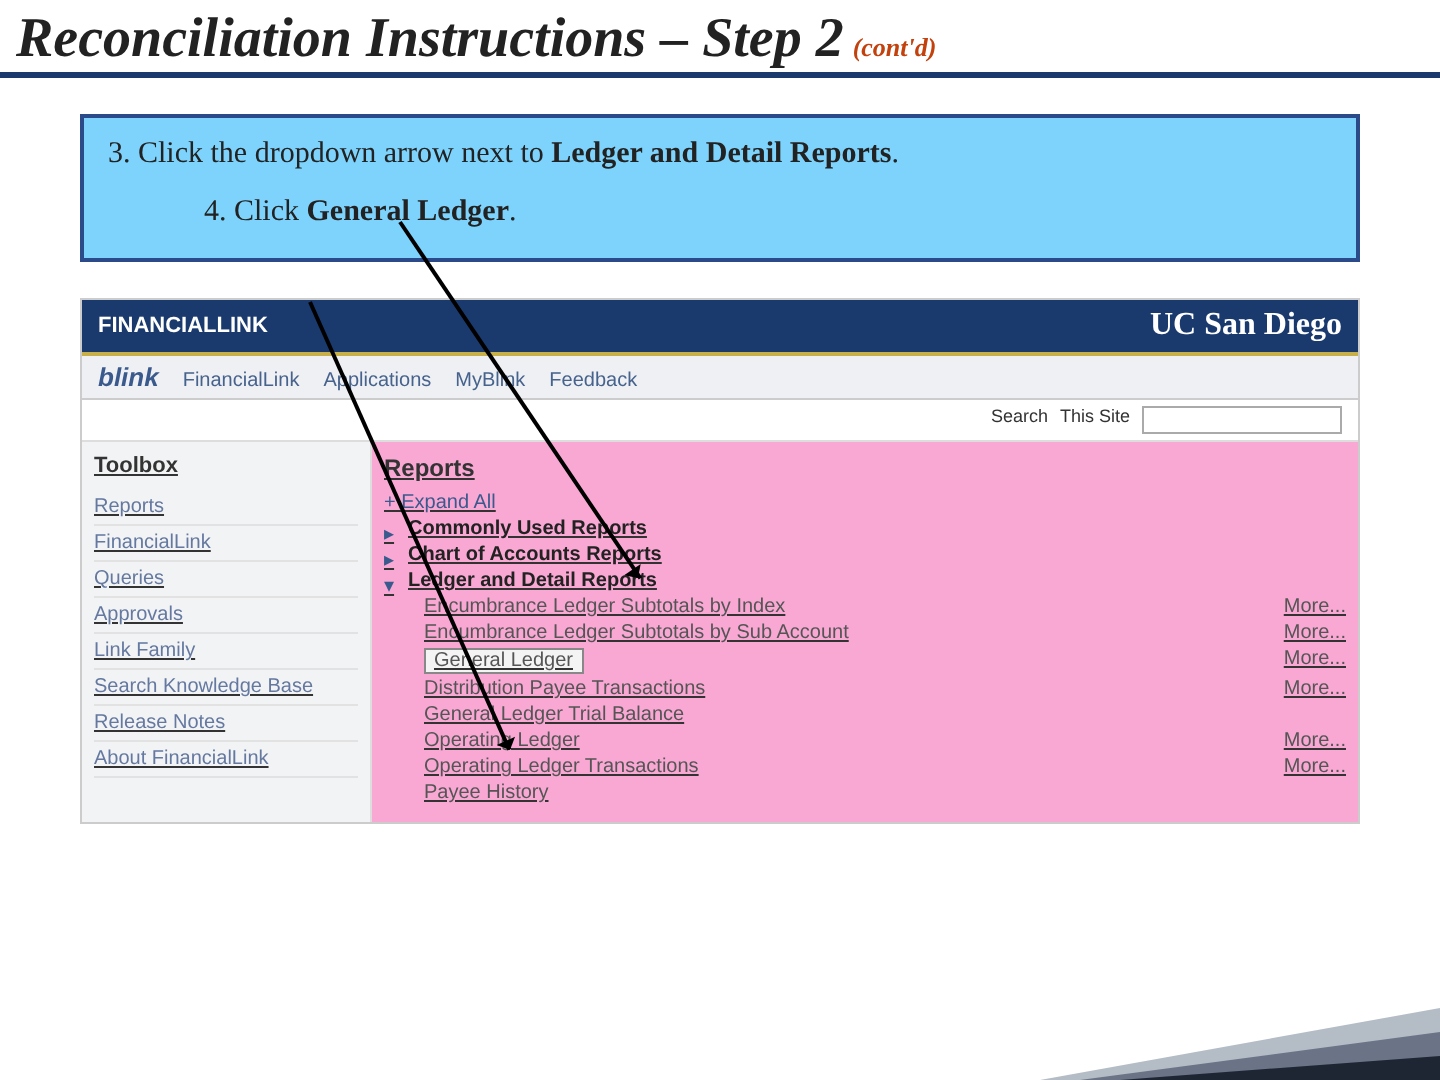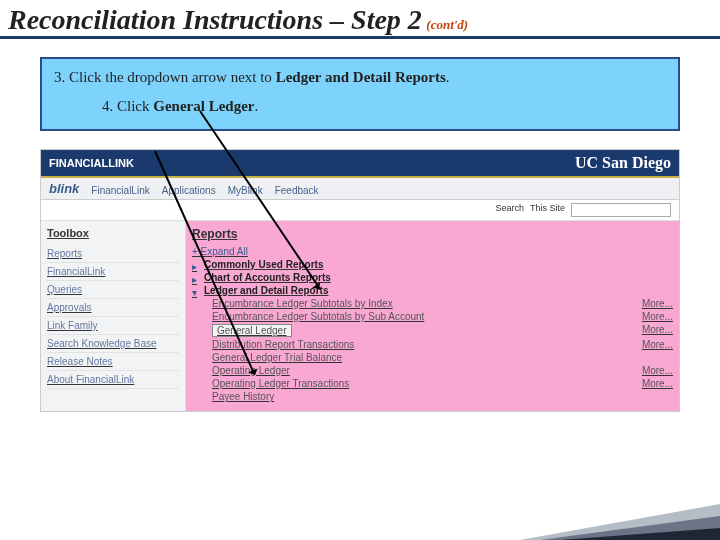--- a/index.html
+++ b/index.html
@@ -227,21 +227,21 @@
           </div>
         <div class="sl-item">
             <span>Encumbrance Ledger Subtotals by Sub Account</span>
             <span class="more" style="margin-left:auto">More...</span>
           </div>
         <div class="sl-item" id="general-ledger-row">
             <span class="highlight">General Ledger</span>
             <span class="more" style="margin-left:auto">More...</span>
           </div>
         <div class="sl-item">
-            <span>Distribution Report Transactions</span>
+            <span>Distribution Payee Transactions</span>
             <span class="more" style="margin-left:auto">More...</span>
           </div>
         <div class="sl-item">
             <span>General Ledger Trial Balance</span>
           </div>
         <div class="sl-item">
             <span>Operating Ledger</span>
             <span class="more" style="margin-left:auto">More...</span>
           </div>
         <div class="sl-item">

